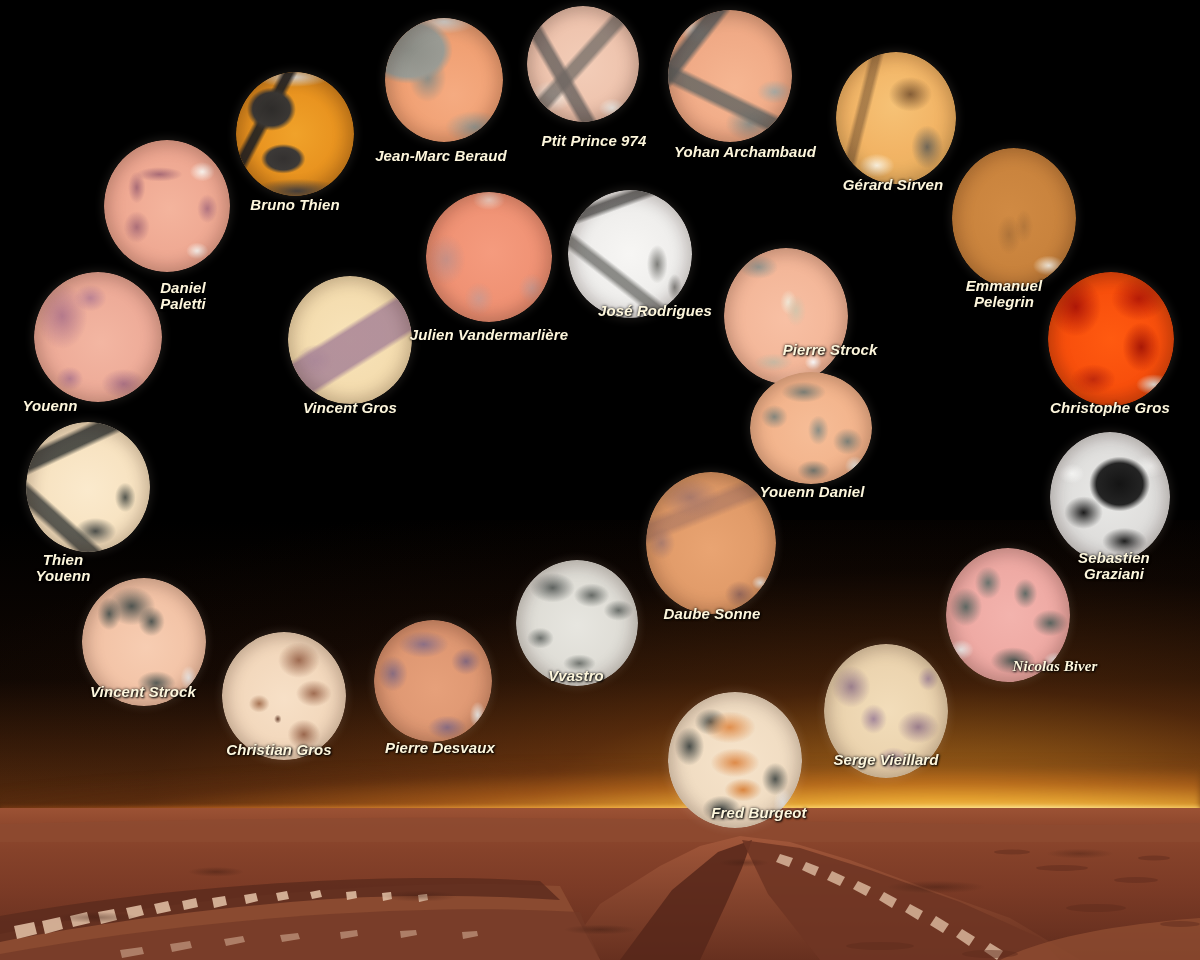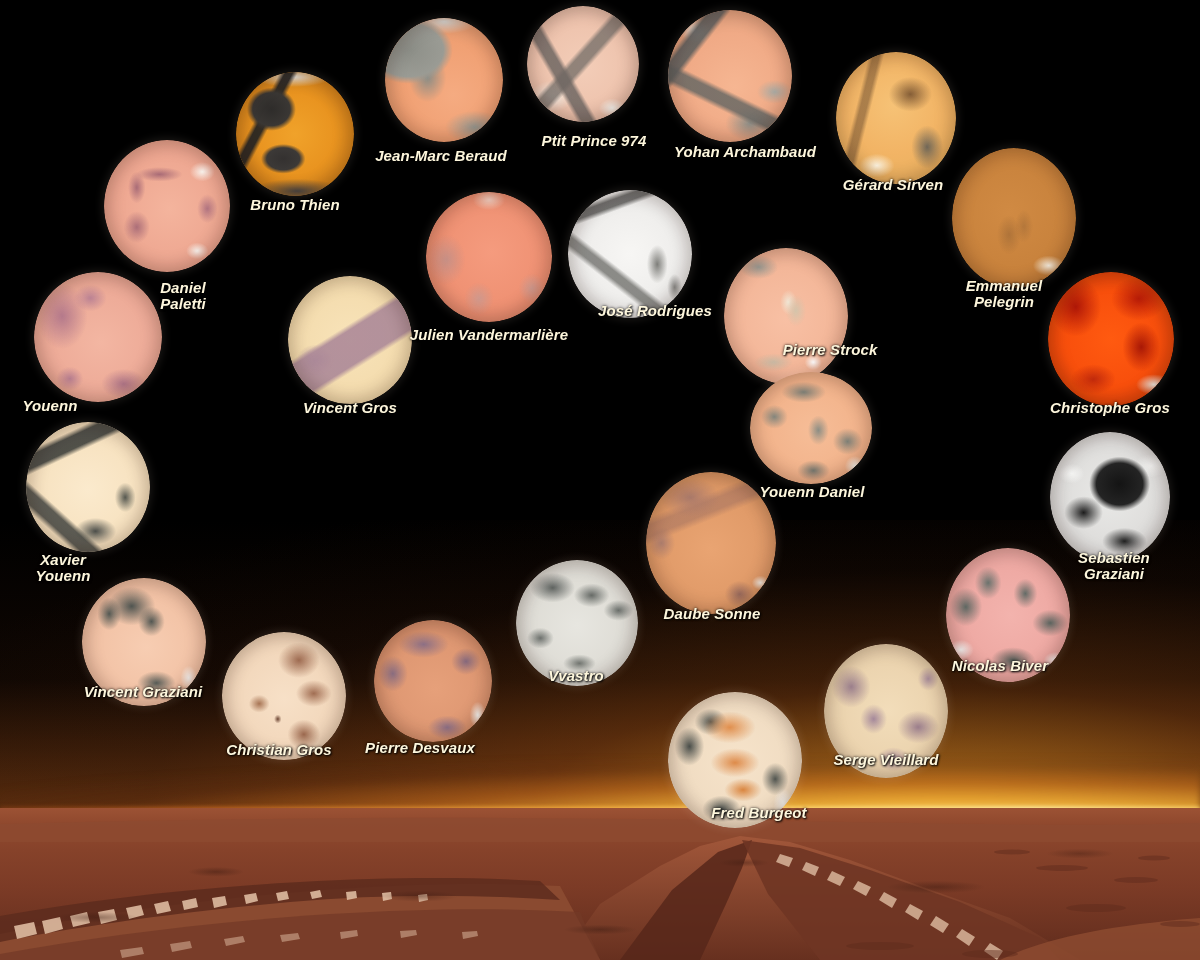--- a/index.html
+++ b/index.html
@@ -274,21 +274,21 @@
     <div class="surf" style="background:
         radial-gradient(ellipse 22px 26px at 16% 44%, #5f6863 0%, rgba(0,0,0,0) 74%),
         radial-gradient(ellipse 18px 22px at 34% 26%, #6a726d 0%, rgba(0,0,0,0) 74%),
         radial-gradient(ellipse 16px 20px at 64% 34%, #636b66 0%, rgba(0,0,0,0) 74%),
         radial-gradient(ellipse 24px 18px at 84% 56%, #5c645f 0%, rgba(0,0,0,0) 74%),
         radial-gradient(ellipse 30px 18px at 54% 84%, #4f5752 0%, rgba(0,0,0,0) 74%),
         radial-gradient(ellipse 18px 14px at 12% 76%, #fbf8f6 0%, rgba(0,0,0,0) 72%),
         radial-gradient(ellipse 16px 12px at 88% 84%, #fbf8f6 0%, rgba(0,0,0,0) 72%);"></div>
     <div class="limb"></div>
   </div>
-  <div class="label ctr" style="left:1000px;top:658px;">Nicolas Biver</div>
+  <div class="label ctr" style="left:1055px;top:658px;font-family:Liberation Serif, serif;">Nicolas Biver</div>
 
   <div class="disk" style="left:824px;top:644px;width:124px;height:134px;">
     <div class="surf" style="background:radial-gradient(circle at 52% 50%, #f2ddba 0%, #ebd3ae 56%, #e2caa7 84%, #f8f4ee 99%);"></div>
     <div class="surf" style="background:
         radial-gradient(ellipse 26px 28px at 22% 32%, #9b7f8c 0%, rgba(0,0,0,0) 74%),
         radial-gradient(ellipse 18px 20px at 40% 56%, #a4889a 0%, rgba(0,0,0,0) 74%),
         radial-gradient(ellipse 28px 22px at 76% 62%, #9a7d8b 0%, rgba(0,0,0,0) 74%),
         radial-gradient(ellipse 22px 16px at 56% 86%, #a98d9b 0%, rgba(0,0,0,0) 74%),
         radial-gradient(ellipse 14px 16px at 84% 26%, #ab8f9c 0%, rgba(0,0,0,0) 74%);"></div>
     <div class="limb"></div>
@@ -325,21 +325,21 @@
   <div class="disk" style="left:374px;top:620px;width:118px;height:122px;">
     <div class="surf" style="background:radial-gradient(circle at 52% 56%, #e6a07a 0%, #de9772 54%, #d08a68 84%, #efe8e1 99%);"></div>
     <div class="surf" style="background:
         radial-gradient(ellipse 34px 18px at 42% 20%, #8c6f84 0%, rgba(0,0,0,0) 74%),
         radial-gradient(ellipse 20px 24px at 16% 44%, #8a6d80 0%, rgba(0,0,0,0) 74%),
         radial-gradient(ellipse 20px 18px at 78% 34%, #85687c 0%, rgba(0,0,0,0) 74%),
         radial-gradient(ellipse 26px 16px at 62% 88%, #8d7086 0%, rgba(0,0,0,0) 74%),
         radial-gradient(ellipse 12px 20px at 88% 78%, #fdfcf8 0%, rgba(0,0,0,0) 68%);"></div>
     <div class="limb"></div>
   </div>
-  <div class="label ctr" style="left:420px;top:740px;">Pierre Desvaux</div>
+  <div class="label ctr" style="left:440px;top:740px;">Pierre Desvaux</div>
 
   <div class="disk" style="left:222px;top:632px;width:124px;height:128px;">
     <div class="surf" style="background:radial-gradient(circle at 50% 52%, #f7e0c7 0%, #f2d7bb 56%, #e9cdb0 86%, #fbf6f0 99%);"></div>
     <div class="surf" style="background:
         radial-gradient(ellipse 28px 24px at 62% 22%, #9d6a50 0%, rgba(0,0,0,0) 74%),
         radial-gradient(ellipse 24px 18px at 74% 48%, #a06d52 0%, rgba(0,0,0,0) 74%),
         radial-gradient(ellipse 22px 20px at 66% 80%, #9b684e 0%, rgba(0,0,0,0) 74%),
         radial-gradient(ellipse 14px 12px at 30% 56%, #a77454 0%, rgba(0,0,0,0) 74%),
         radial-gradient(ellipse 5px 6px at 45% 68%, #6b4432 0%, rgba(0,0,0,0) 74%);"></div>
     <div class="limb"></div>
@@ -349,32 +349,32 @@
   <div class="disk" style="left:82px;top:578px;width:124px;height:128px;">
     <div class="surf" style="background:radial-gradient(circle at 52% 54%, #f7cdb2 0%, #f2c2a5 56%, #e8b89c 86%, #faf4ee 99%);"></div>
     <div class="surf" style="background:
         radial-gradient(ellipse 32px 26px at 40% 22%, #4f5450 0%, rgba(0,0,0,0) 74%),
         radial-gradient(ellipse 16px 22px at 22% 28%, #545954 0%, rgba(0,0,0,0) 74%),
         radial-gradient(ellipse 18px 20px at 56% 34%, #525752 0%, rgba(0,0,0,0) 74%),
         radial-gradient(ellipse 26px 16px at 60% 82%, #565b56 0%, rgba(0,0,0,0) 74%),
         radial-gradient(ellipse 12px 18px at 86% 78%, #fbf6f2 0%, rgba(0,0,0,0) 68%);"></div>
     <div class="limb"></div>
   </div>
-  <div class="label ctr" style="left:143px;top:684px;">Vincent Graziani</div>
+  <div class="label ctr" style="left:143px;top:684px;">Vincent Strock</div>
 
   <div class="disk" style="left:26px;top:422px;width:124px;height:130px;">
     <div class="surf" style="background:radial-gradient(circle at 50% 52%, #fbeacd 0%, #f7e2c0 56%, #efd9b6 86%, #fdf9f2 99%);"></div>
     <div class="surf" style="background:
         linear-gradient(155deg, rgba(0,0,0,0) 16%, rgba(62,64,60,.9) 19%, rgba(62,64,60,.9) 26%, rgba(0,0,0,0) 29%),
         linear-gradient(42deg, rgba(0,0,0,0) 18%, rgba(66,68,64,.85) 21%, rgba(66,68,64,.85) 27%, rgba(0,0,0,0) 30%),
         radial-gradient(ellipse 28px 18px at 56% 84%, #4c4e4a 0%, rgba(0,0,0,0) 74%),
         radial-gradient(ellipse 14px 20px at 80% 58%, #55574f 0%, rgba(0,0,0,0) 74%);"></div>
     <div class="limb"></div>
   </div>
-  <div class="label ctr" style="left:63px;top:552px;">Xavier</div>
+  <div class="label ctr" style="left:63px;top:552px;">Thien</div>
   <div class="label ctr" style="left:63px;top:568px;">Youenn</div>
 
   <div class="disk" style="left:34px;top:272px;width:128px;height:130px;">
     <div class="surf" style="background:radial-gradient(circle at 52% 54%, #f3b6a2 0%, #edaa97 56%, #e2a18f 86%, #f8f0ea 99%);"></div>
     <div class="surf" style="background:
         radial-gradient(ellipse 34px 44px at 22% 34%, #b4798b 0%, rgba(0,0,0,0) 74%),
         radial-gradient(ellipse 22px 18px at 44% 20%, #bb8293 0%, rgba(0,0,0,0) 74%),
         radial-gradient(ellipse 30px 20px at 70% 86%, #b07688 0%, rgba(0,0,0,0) 74%),
         radial-gradient(ellipse 18px 16px at 28% 82%, #b97f91 0%, rgba(0,0,0,0) 74%);"></div>
     <div class="limb"></div>

